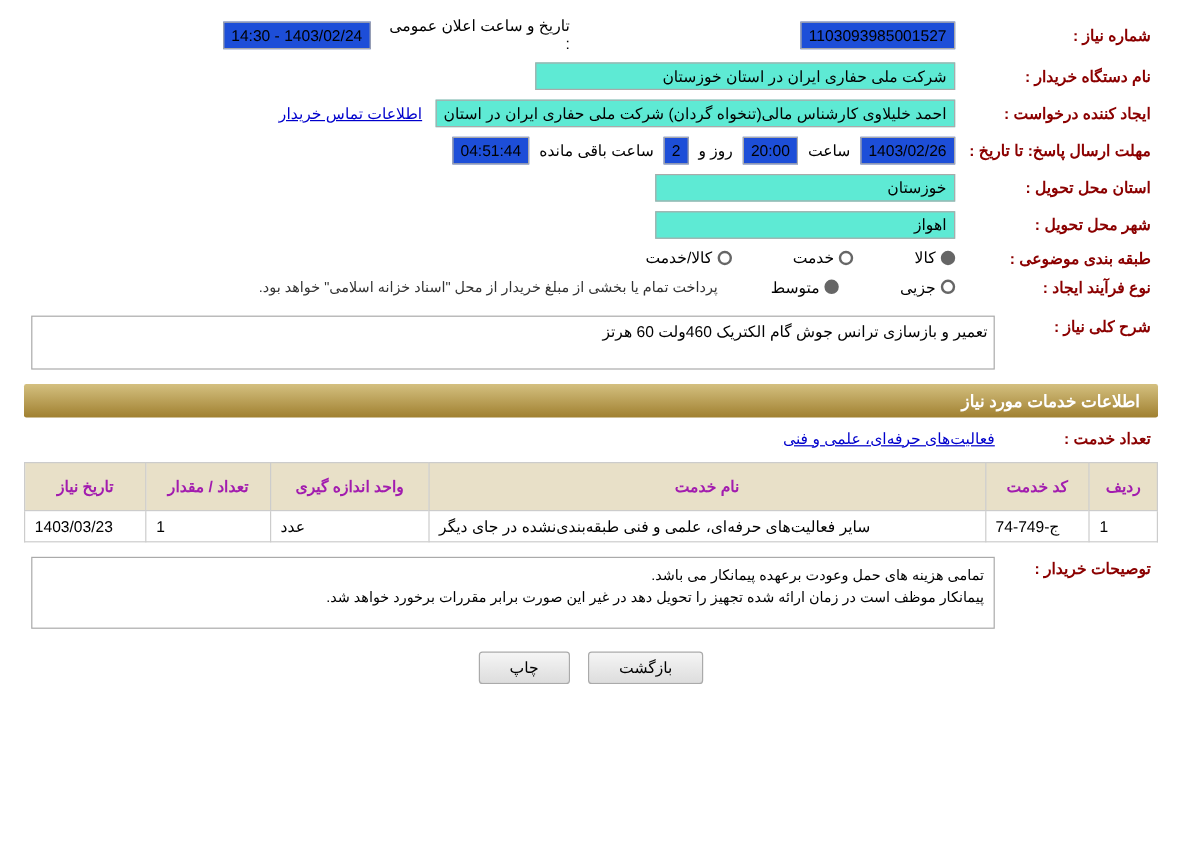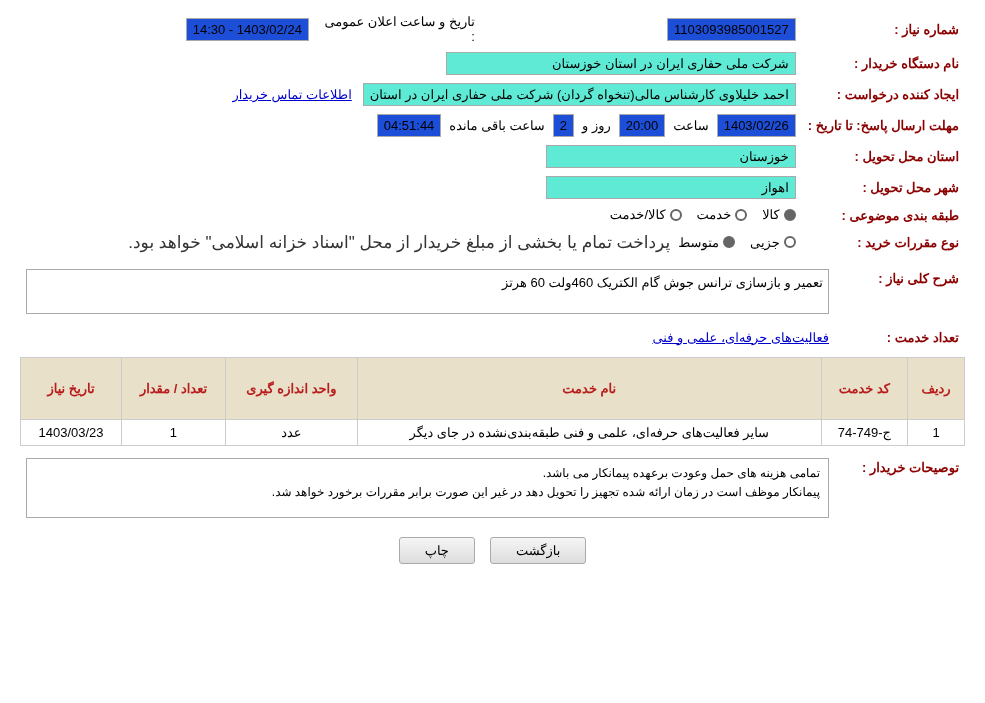--- a/index.html
+++ b/index.html
@@ -79,62 +79,63 @@
     }
     .radio-group {
       display: inline-flex;
       gap: 15px;
       align-items: center;
     }
     .radio-item {
       display: flex;
       align-items: center;
       gap: 4px;
+      margin-left: 36px;
     }
     .radio-circle {
       width: 12px;
       height: 12px;
       border-radius: 50%;
       border: 2px solid #666;
       display: inline-block;
       background: #fff;
     }
     .radio-circle.selected {
       background: #666;
     }
     .process-text {
-      font-size: 17px;
+      font-size: 12px;
       color: #333;
     }
     .textarea-box {
       border: 1px solid #aaa;
       background: #fff;
       padding: 5px;
       width: 100%;
       min-height: 45px;
       text-align: right;
       resize: none;
     }
     .services-table {
       width: 100%;
       border-collapse: collapse;
       margin: 8px 0;
     }
     .services-table th {
       background: #e8e0c8;
       border: 1px solid #ccc;
-      padding: 23px 8px;
+      padding: 12px 8px;
       text-align: center;
       font-weight: bold;
-      color: #b91c1c;
+      color: #a21caf;
     }
     .services-table td {
       border: 1px solid #ccc;
       padding: 5px 8px;
-      text-align: center;
+      text-align: left;
     }
     .services-table tr:nth-child(even) {
       background: #f9f7f2;
     }
     .button-bar {
       text-align: center;
       margin: 15px 0;
       display: flex;
       justify-content: center;
       gap: 15px;
@@ -244,21 +245,21 @@
             </div>
             <div class="radio-item">
               <span class="radio-circle"></span>
               <span>کالا/خدمت</span>
             </div>
           </div>
         </td>
       </tr>
 
       <tr>
-        <td class="label-cell">نوع مقررات خرید :</td>
+        <td class="label-cell">نوع فرآیند ایجاد :</td>
         <td class="value-cell" colspan="3">
           <div class="inline-row">
             <div class="radio-group">
               <div class="radio-item">
                 <span class="radio-circle"></span>
                 <span>جزیی</span>
               </div>
               <div class="radio-item">
                 <span class="radio-circle selected"></span>
                 <span>متوسط</span>
@@ -275,20 +276,21 @@
       <tbody>
           <tr>
         <td class="label-cell" style="vertical-align:top; padding-top:6px;">شرح کلی نیاز :</td>
         <td>
           <div class="textarea-box">تعمیر و بازسازی ترانس جوش گام الکتریک 460ولت 60 هرتز</div>
         </td>
       </tr>
     </tbody>
       </table>
 
+    <div class="section-divider">اطلاعات خدمات مورد نیاز</div>
 
     <table class="info-table">
       <tbody>
           <tr>
         <td class="label-cell">تعداد خدمت :</td>
         <td>
           <span class="link-blue">فعالیت‌های حرفه‌ای، علمی و فنی</span>
         </td>
       </tr>
     </tbody>

